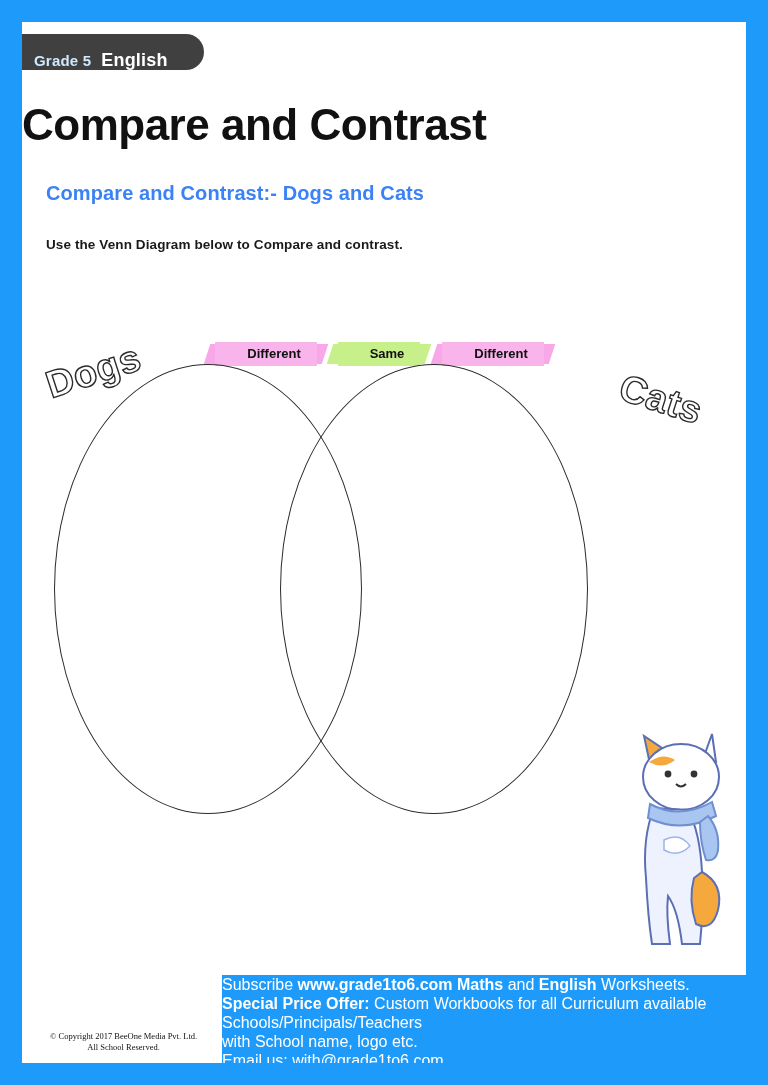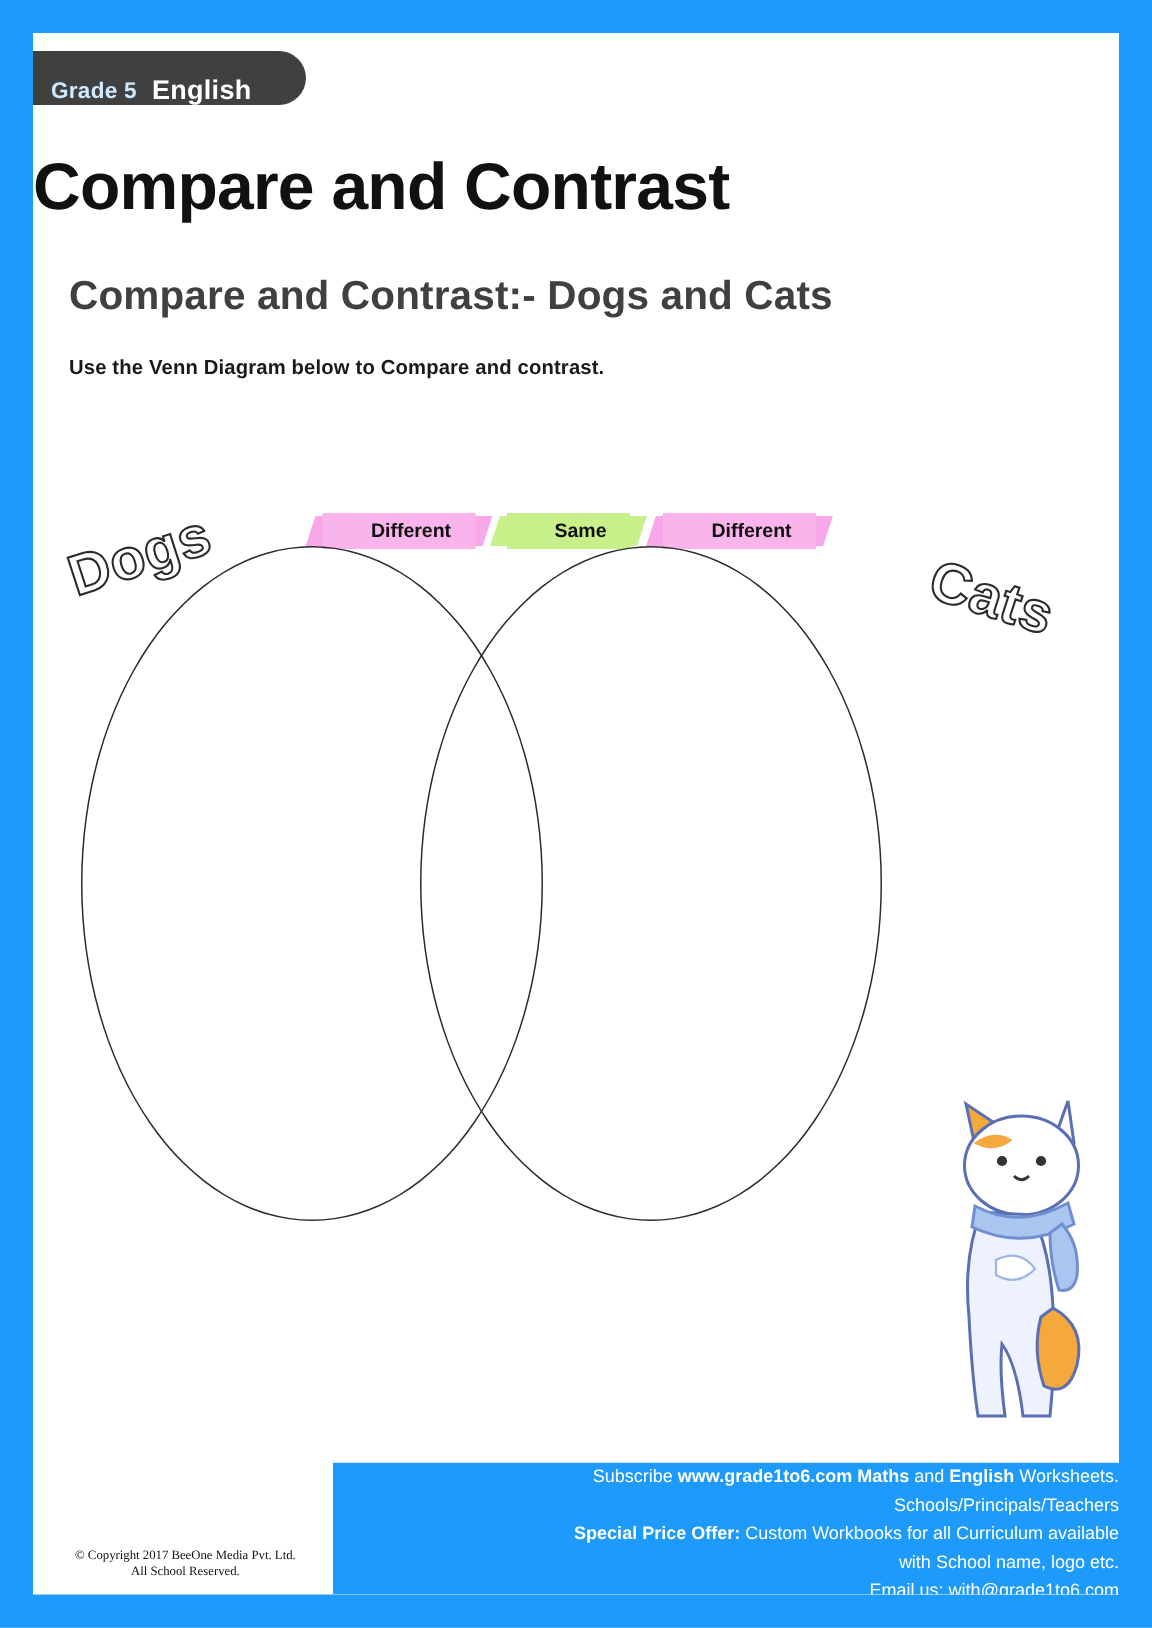--- a/index.html
+++ b/index.html
@@ -67,23 +67,23 @@
     font-size: 44px;
     font-weight: bold;
     color: #111111;
     letter-spacing: -0.5px;
   }
 
   .subtitle {
     position: absolute;
     left: 24px;
     top: 160px;
-    font-size: 27px;
-    font-weight: bold;
-    color: #404040;
+    font-size: 20px;
+    font-weight: bold;
+    color: #3b82f6;
     letter-spacing: 0.1px;
   }
 
   .instruction {
     position: absolute;
     left: 24px;
     top: 215px;
     font-size: 13.5px;
     font-weight: bold;
     color: #1a1a1a;
@@ -202,23 +202,23 @@
     left: 0;
     bottom: 0;
     width: 724px;
     height: 92px;
   }
   .footer-text {
     position: absolute;
     left: 200px;
     top: 4px;
     width: 524px;
-    text-align: right;
+    text-align: left;
     color: #ffffff;
-    font-size: 12px;
+    font-size: 16px;
     line-height: 19px;
   }
   .footer-text .line { display: block; }
   .footer-text b { font-weight: bold; }
   .copyright {
     position: absolute;
     left: 28px;
     bottom: 10px;
     color: #111111;
     font-size: 8.5px;
@@ -301,22 +301,22 @@
         <path d="M110 150 q22 12 16 38 q-6 22 -22 14 q-8 -24 -2 -46 z" fill="#f5a83c" stroke="#5b6fb5" stroke-width="2"></path>
 
         <path d="M72 118 q16 -8 26 6 q-12 12 -26 4 z" fill="#ffffff" stroke="#9db4e8" stroke-width="1.5"></path>
       </svg>
     </div>
 
     <div class="footer">
       <div class="footer-bg"></div>
       <div class="footer-text">
         <span class="line"><span>Subscribe </span><b>www.grade1to6.com Maths</b><span> and </span><b>English</b><span> Worksheets.</span></span>
+        <span class="line"><b>Special Price Offer:</b><span> Custom Workbooks for all Curriculum available</span></span>
         <span class="line">Schools/Principals/Teachers</span>
-        <span class="line"><b>Special Price Offer:</b><span> Custom Workbooks for all Curriculum available</span></span>
         <span class="line">with School name, logo etc.</span>
         <span class="line">Email us: with@grade1to6.com</span>
       </div>
       <div class="copyright">
         <div>© Copyright 2017 BeeOne Media Pvt. Ltd.</div>
         <div>All School Reserved.</div>
       </div>
     </div>
 
   </div>

